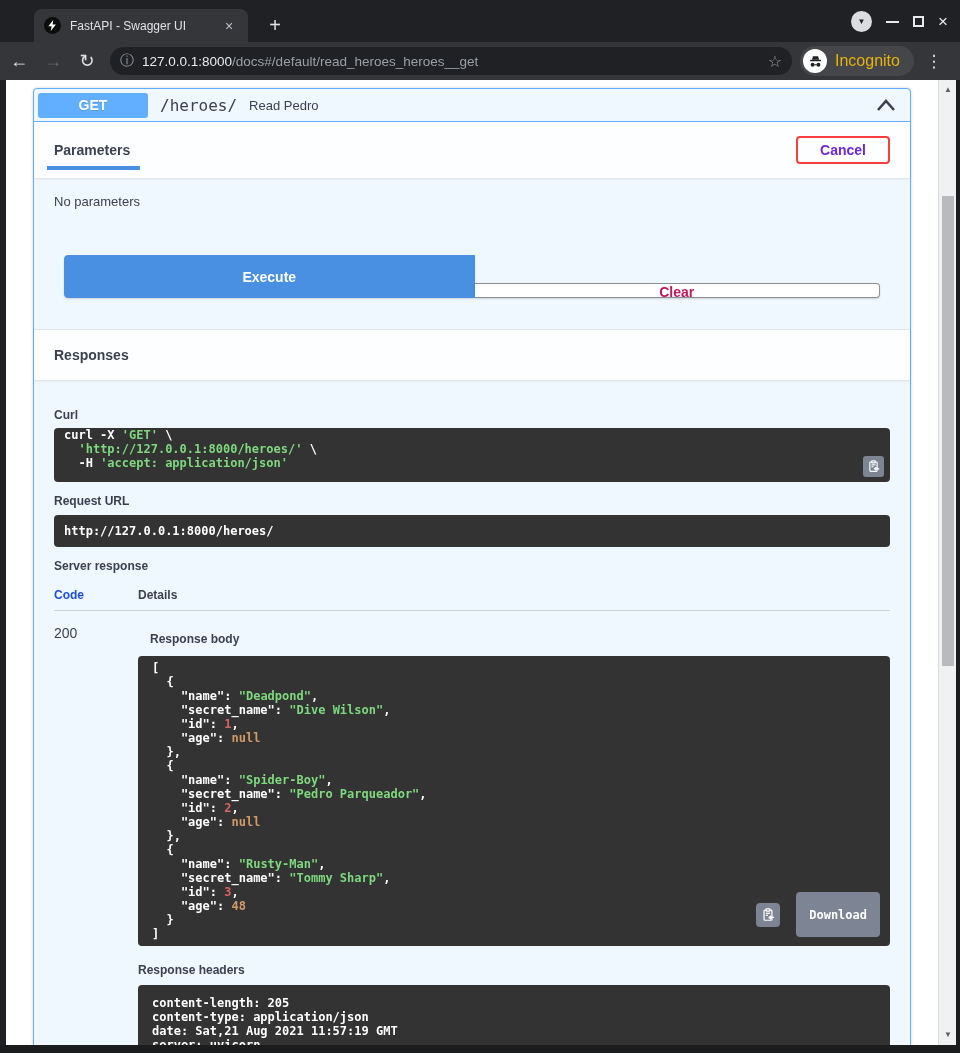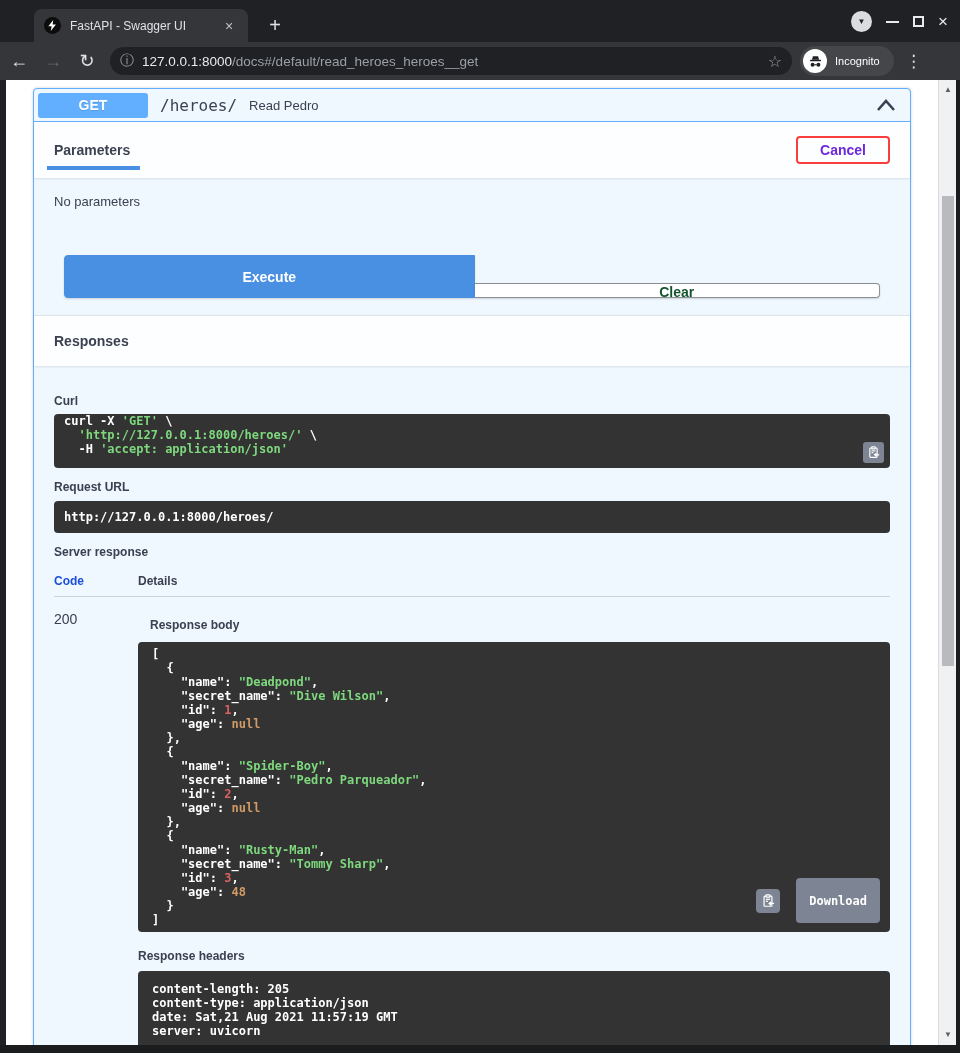--- a/index.html
+++ b/index.html
@@ -25,21 +25,21 @@
   .nav-ico { width:30px; height:30px; display:flex; align-items:center; justify-content:center; font-size:18px; color:#dfe1e5; margin-left:4px; border-radius:50%; }
   .nav-ico.disabled { color:#5f6368; }
   .omnibox { height:28px; background:#202124; border-radius:14px; margin-left:8px; width:682px; display:flex; align-items:center; padding:0 10px; }
   .omni-info { color:#9aa0a6; font-size:14px; margin-right:8px; }
   .omni-text { font-size:13.5px; white-space:nowrap; overflow:hidden; flex:1; }
   .omni-host { color:#e8eaed; }
   .omni-path { color:#9aa0a6; }
   .omni-star { color:#9aa0a6; font-size:16px; margin-left:8px; }
   .incog-badge { height:30px; background:#44464a; border-radius:15px; display:flex; align-items:center; padding:3px 14px 3px 3px; margin-left:8px; }
   .incog-circle { width:24px; height:24px; background:#fff; border-radius:50%; display:flex; align-items:center; justify-content:center; margin-right:8px; }
-  .incog-label { color:#ffffff; font-size:11px; }
+  .incog-label { color:#eab308; font-size:16px; }
   .menu-dots { color:#dfe1e5; font-size:17px; margin:0 8px 0 10px; width:20px; text-align:center; }
 
   
   .page { position:absolute; top:80px; left:6px; width:932px; height:965px; background:#fff; overflow:hidden; }
 
   .opblock { margin:8px 27px 0; border:1px solid #61affe; border-radius:4px; background:#eff7ff;
              box-shadow:0 0 3px rgba(0,0,0,.19); }
   .opblock-header { height:33px; display:flex; align-items:center; padding:0 14px 0 4px; border-bottom:1px solid #61affe; }
   .method-badge { width:110px; height:25px; background:#61affe; border-radius:3px; color:#fff; font-weight:bold;
                   font-size:14px; text-align:center; line-height:25px; text-shadow:0 1px 0 rgba(0,0,0,.1); margin-right:12px; flex:none; }
@@ -54,23 +54,23 @@
   .cancel-btn { width:94px; height:28px; border:2px solid #f93e3e; border-radius:4px; background:transparent;
                 color:#6d28d9; font-weight:bold; font-size:14px; font-family:inherit; }
 
   .params-body { padding:16px 20px 0; }
   .no-params { font-size:13px; color:#3b4151; }
 
   .execute-row { display:flex; margin:46px 30px 0; height:43px; }
   .execute-btn { flex:1.01; background:#4990e2; border:1px solid #4990e2; border-radius:4px 0 0 4px; color:#fff;
                  font-weight:bold; font-size:14px; font-family:inherit; box-shadow:0 1px 2px rgba(0,0,0,.15); }
   .clear-btn { flex:1; background:#fff; border:1px solid #8c9096; border-left:none; border-radius:0 4px 4px 0;
-               color:#14532d; font-weight:bold; font-size:14px; font-family:inherit; box-shadow:0 1px 2px rgba(0,0,0,.15);margin-top:28px; }
-
-  .responses-header { margin-top:17px; height:51px; background:rgba(255,255,255,.88); border-top:1px solid rgba(59,65,81,.15);
+               color:#be185d; font-weight:bold; font-size:14px; font-family:inherit; box-shadow:0 1px 2px rgba(0,0,0,.15);margin-top:28px; }
+
+  .responses-header { margin-top:31px; height:51px; background:rgba(255,255,255,.88); border-top:1px solid rgba(59,65,81,.15);
                       display:flex; align-items:center; padding:0 20px; box-shadow:0 1px 2px rgba(0,0,0,.1); }
   .responses-inner { padding:28px 20px 20px; }
 
   .small-label { font-size:12px; font-weight:bold; color:#3b4151; }
   .codeblock { background:#333333; border-radius:4px; color:#fff; font-family:"DejaVu Sans Mono", monospace;
                font-size:12px; font-weight:bold; position:relative; }
   .code-line { white-space:pre; line-height:14px; }
   .tok-p { color:#ffffff; }
   .tok-s { color:#7ed87e; }
   .tok-n { color:#d96161; }

